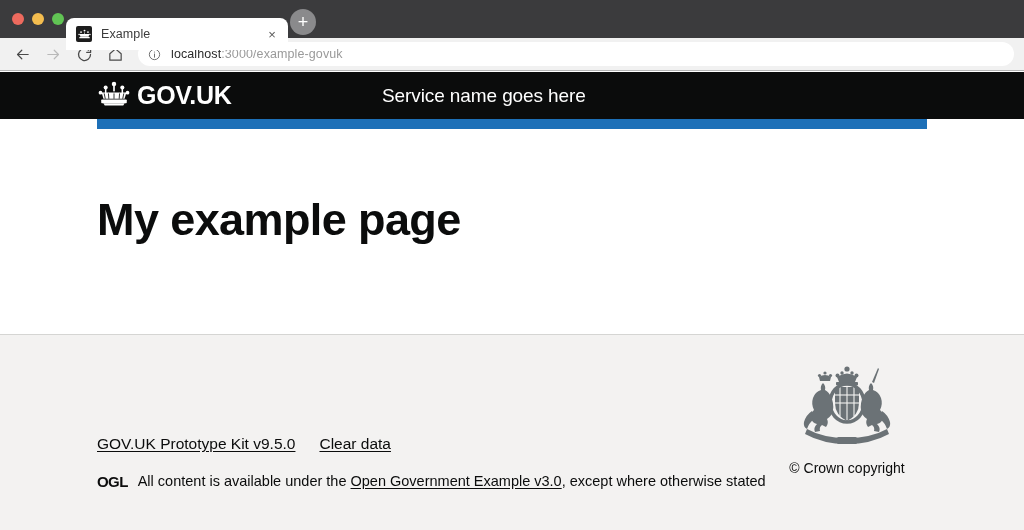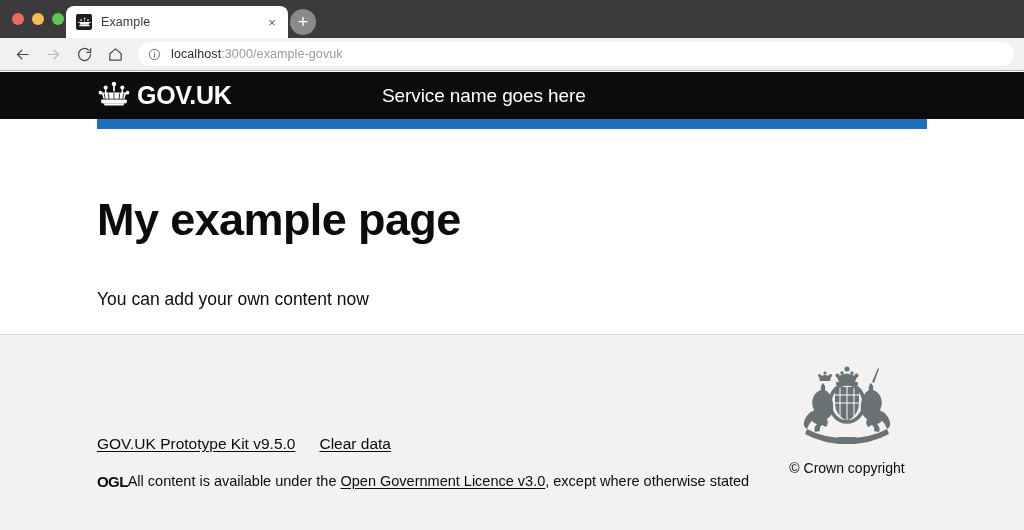--- a/index.html
+++ b/index.html
@@ -28,21 +28,21 @@
     display: flex; gap: 8px;
     align-items: center;
   }
   .light { width: 12px; height: 12px; border-radius: 50%; display: block; }
   .light.close { background: #ed6a5e; }
   .light.minimize { background: #f4bd4f; }
   .light.maximize { background: #61c454; }
 
   #tab {
     position: absolute;
-    left: 66px; top: 6px;
+    left: 66px; top: 18px;
     width: 222px; height: 32px;
     background: #ffffff;
     border-radius: 8px 8px 0 0;
     display: flex;
     align-items: center;
     padding: 0 8px 0 10px;
   }
   #tab .favicon {
     width: 16px; height: 16px;
     flex: 0 0 16px;
@@ -235,20 +235,21 @@
     font-size: 15.5px;
     color: #0b0c0c;
     text-decoration: underline;
     text-underline-offset: 2px;
   }
   #footer-licence {
     position: absolute;
     left: 15px; top: 137px;
     display: flex;
     align-items: center;
+    gap: 10px;
   }
   #ogl-logo {
     font-size: 15px;
     font-weight: 700;
     color: #0b0c0c;
     letter-spacing: -0.6px;
     line-height: 1;
   }
   #licence-text {
     font-size: 14.5px;
@@ -376,35 +377,34 @@
 
     <div id="phase-bar-wrap">
       <div id="phase-bar">
         <div class="bar"></div>
       </div>
     </div>
 
     <div id="main-content">
       <div class="width-container">
         <h1 id="page-heading">My example page</h1>
-        <p id="body-text">You can add your own content now</p>
       </div>
     </div>
 
     <div id="govuk-footer">
       <div id="footer-inner">
 
         <div id="footer-links">
           <a>GOV.UK Prototype Kit v9.5.0</a>
           <a>Clear data</a>
         </div>
 
         <div id="footer-licence">
           <span id="ogl-logo">OGL</span>
-          <span id="licence-text"><span>All content is available under the </span><a>Open Government Licence v3.0</a><span>, except where otherwise stated</span></span>
+          <span id="licence-text"><span>All content is available under the </span><a>Open Government Example v3.0</a><span>, except where otherwise stated</span></span>
         </div>
 
         <div id="footer-copyright">
           <span class="crest">
             <svg width="108" height="86" viewBox="0 0 108 86" aria-hidden="true">
               <g fill="#6b7276">
 
                 <circle cx="54" cy="6" r="2.6"></circle>
                 <path d="M44 14 q10 -7 20 0 l-2 5 h-16 z"></path>
                 <rect x="43" y="19" width="22" height="3.2" rx="0.8"></rect>

